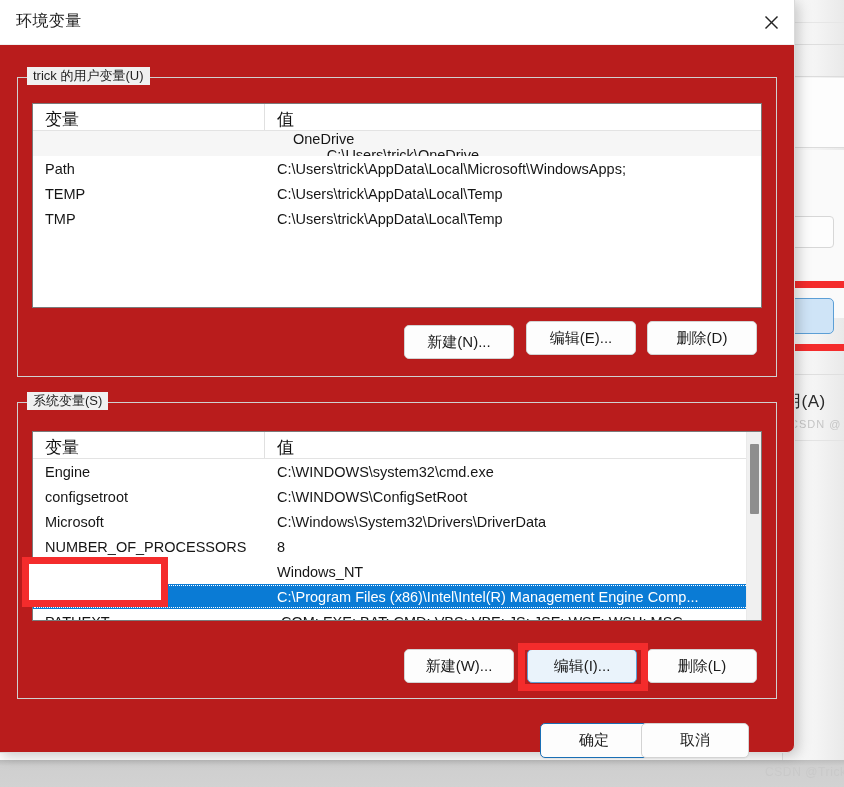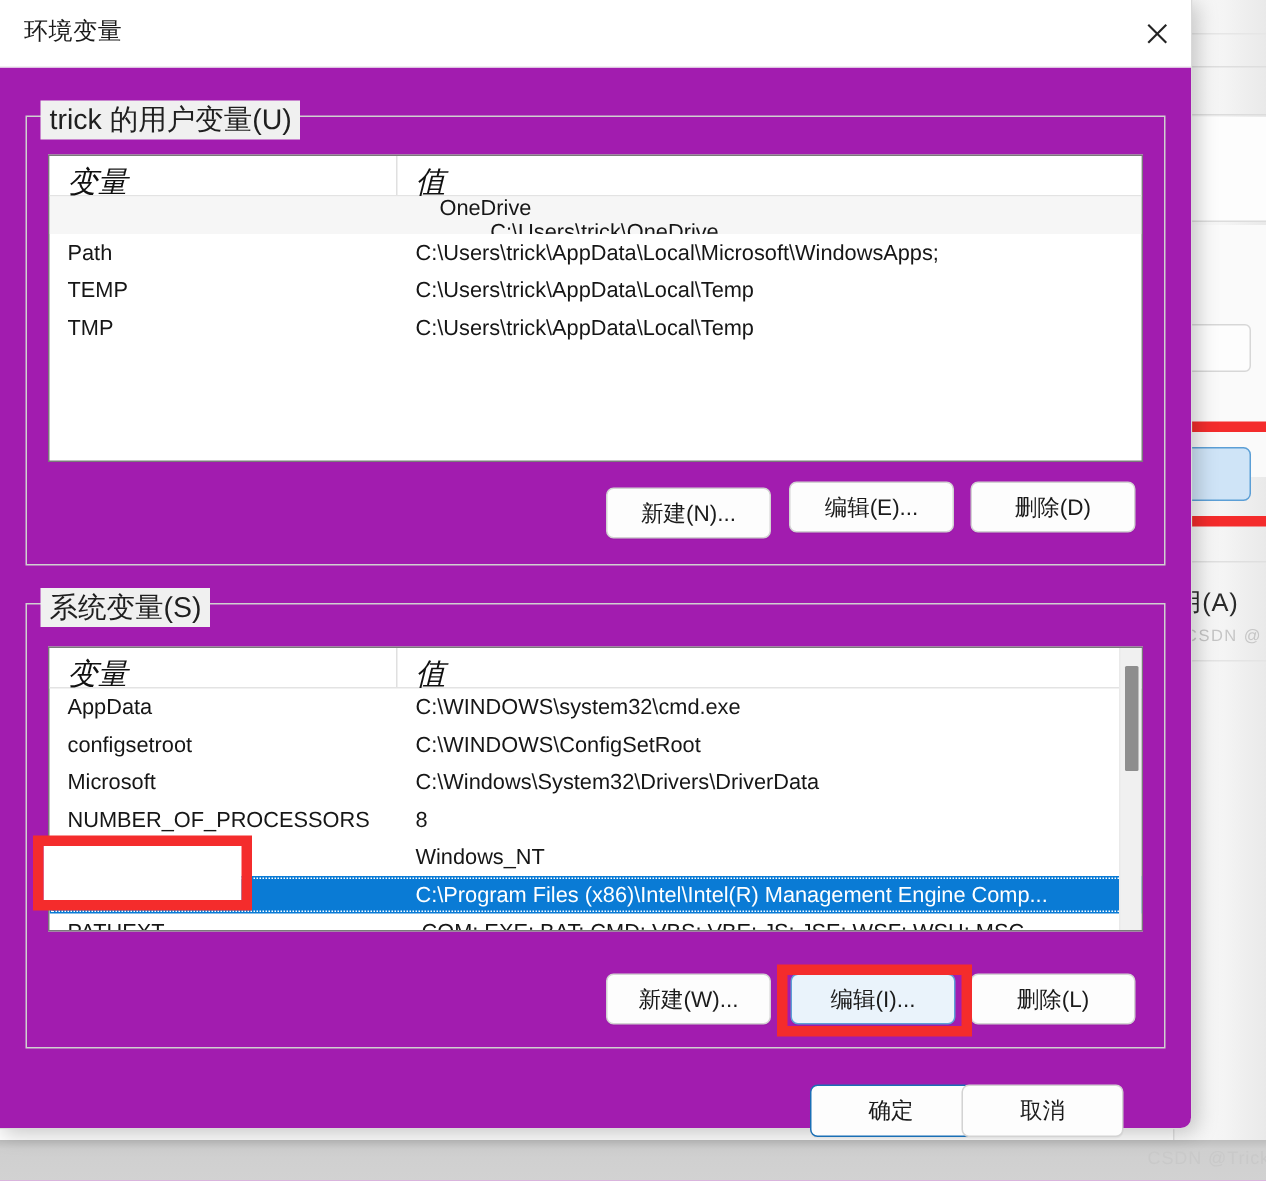--- a/index.html
+++ b/index.html
@@ -58,21 +58,21 @@
   
   #bg-bottom-sliver {
     position: absolute; left: 0; top: 760px; width: 844px; height: 27px;
     background: linear-gradient(to bottom, #bdbdbd 0%, #cfcfcf 22%, #d2d2d2 100%);
   }
 
   
   #dialog {
     position: absolute; left: -1px; top: -1px;
     width: 796px; height: 754px;
-    background: #a21caf;
+    background: #b91c1c;
     border: 1px solid #d9d9d9;
     border-top: none; border-left: none;
     border-bottom-right-radius: 8px;
     box-shadow: 3px 3px 14px rgba(0,0,0,.22);
   }
 
   #titlebar {
     position: relative; height: 46px; background: #ffffff;
     border-bottom: 1px solid #f0f0f0;
   }
@@ -89,44 +89,43 @@
 
   
   .group {
     position: absolute;
     border: 1px solid #d0d0d0;
     background: transparent;
   }
   .group-title {
     position: absolute; top: -11px; left: 9px;
     background: #f0f0f0; padding: 0 6px;
-    font-size: 19px; color: #1f1f1f; white-space: nowrap;
+    font-size: 13px; color: #1f1f1f; white-space: nowrap;
   }
   #group-user   { left: 18px; top: 78px;  width: 760px; height: 300px; }
   #group-system { left: 18px; top: 403px; width: 760px; height: 297px; }
 
   
   .listview {
     position: absolute;
     background: #ffffff;
     border: 1px solid #7a7a7a;
     overflow: hidden;
   }
   #list-user   { left: 14px; top: 25px; width: 730px; height: 205px; }
   #list-system { left: 14px; top: 28px; width: 730px; height: 190px; }
 
   .lv-header {
     display: flex; height: 27px;
     border-bottom: 1px solid #e3e3e3;
     background: #ffffff;
   }
   .lv-header .col {
-    font-size: 20px; color: #111; padding: 4px 0 0 12px;
+    font-size: 17px; color: #111; padding: 4px 0 0 12px;
     position: relative;
-    font-style: italic;
   }
   .lv-header .col.c1 { width: 232px; border-right: 1px solid #e0e0e0; }
   .lv-header .col.c2 { flex: 1; }
 
   .lv-body { position: relative; }
 
   .row {
     display: flex; height: 25px; align-items: center;
     font-size: 14.5px; color: #161616;
     white-space: nowrap;
@@ -270,21 +269,21 @@
   <div class="group" id="group-system">
     <div class="group-title">系统变量(S)</div>
 
     <div class="listview" id="list-system">
       <div class="lv-header">
         <div class="col c1">变量</div>
         <div class="col c2">值</div>
       </div>
       <div class="lv-body">
         <div class="row">
-          <div class="v1">AppData</div>
+          <div class="v1">Engine</div>
           <div class="v2">C:\WINDOWS\system32\cmd.exe</div>
         </div>
         <div class="row">
           <div class="v1">configsetroot</div>
           <div class="v2">C:\WINDOWS\ConfigSetRoot</div>
         </div>
         <div class="row">
           <div class="v1">Microsoft</div>
           <div class="v2">C:\Windows\System32\Drivers\DriverData</div>
         </div>

